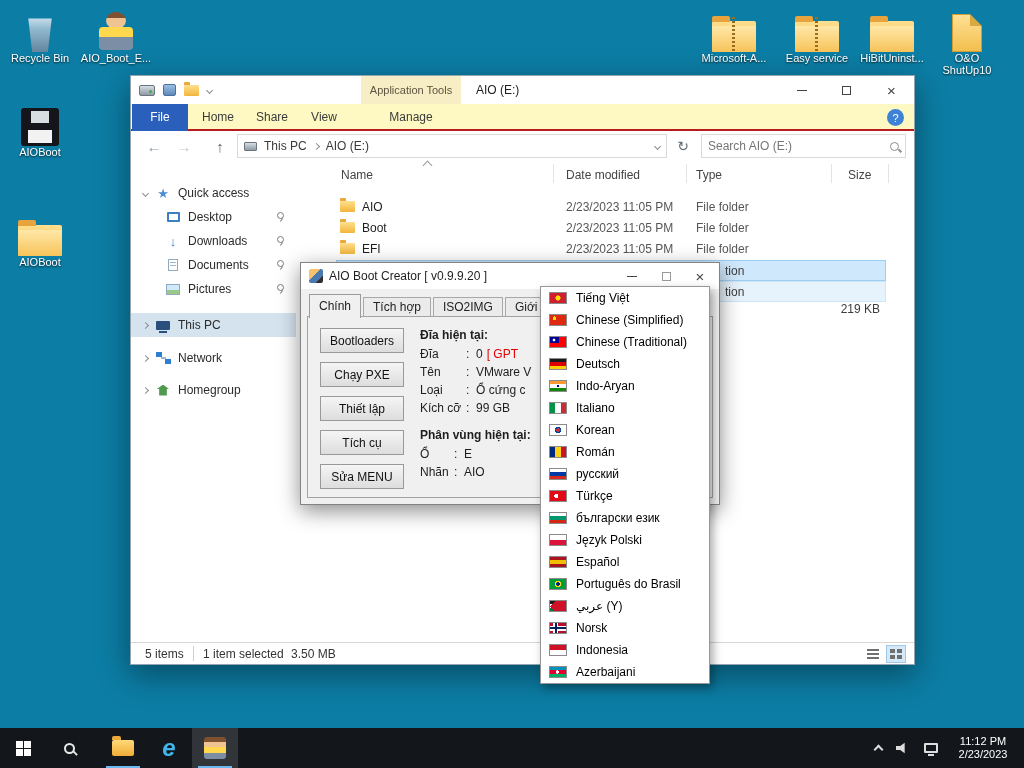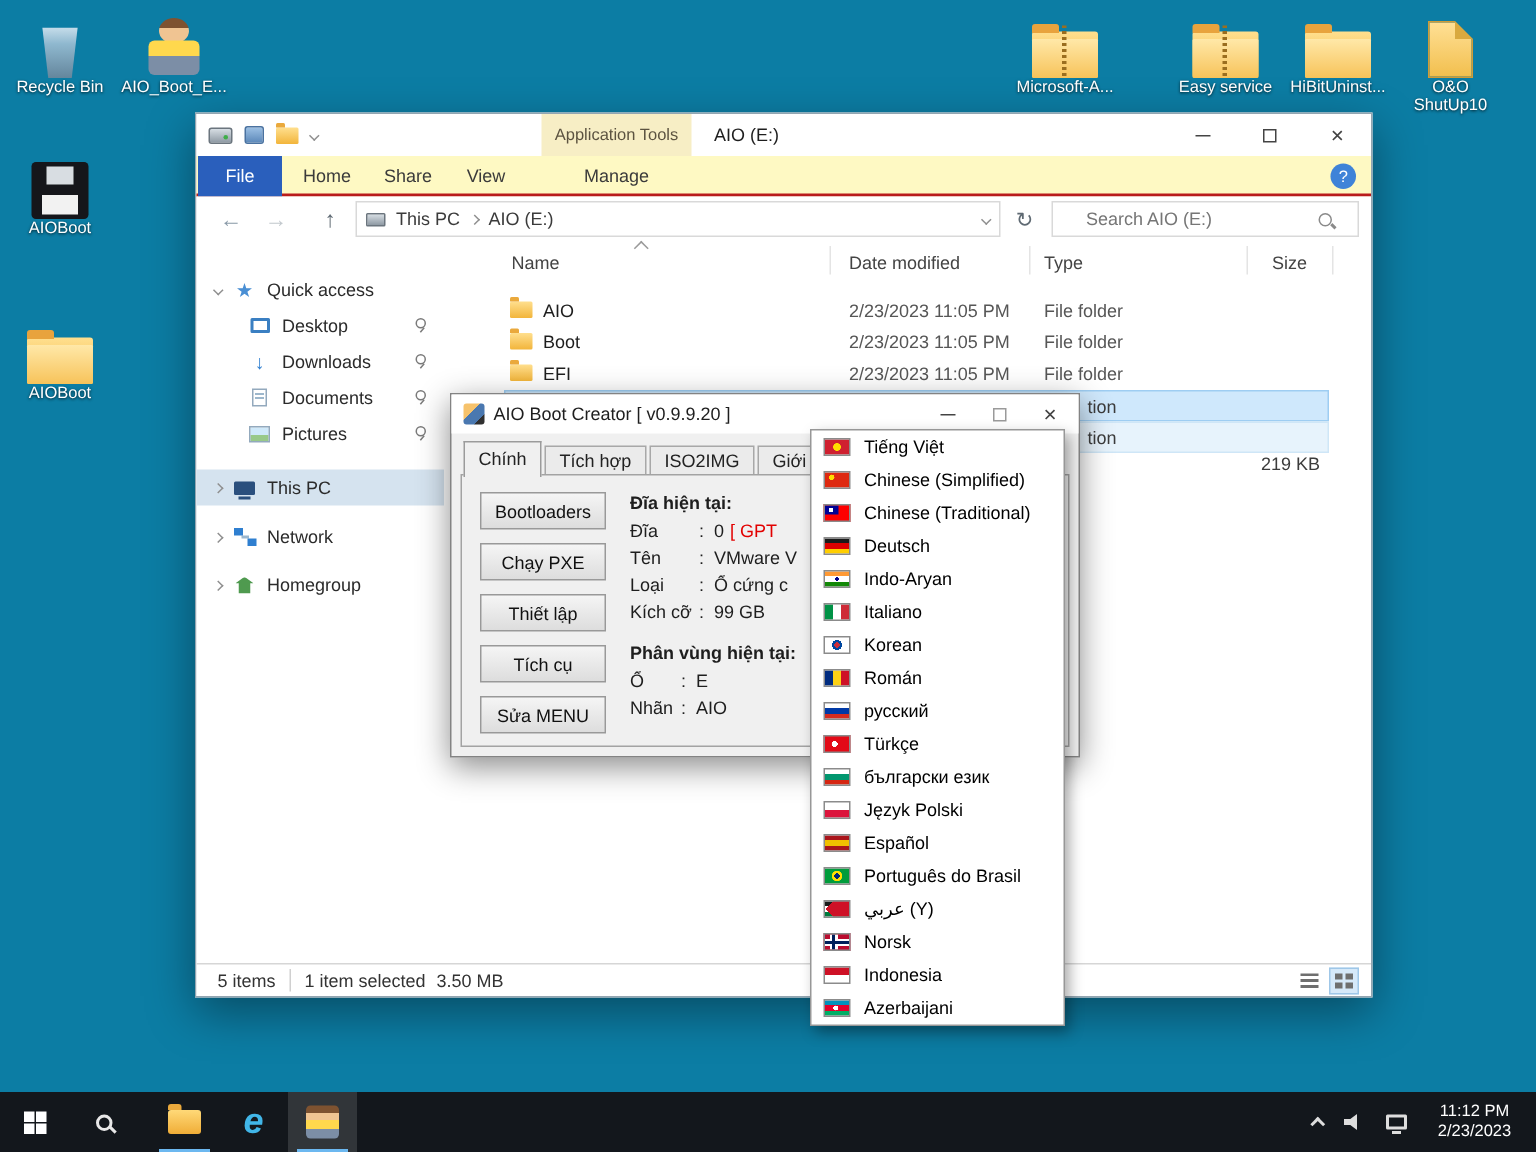--- a/index.html
+++ b/index.html
@@ -48,21 +48,21 @@
   .rtab{position:absolute;top:0;height:27px;line-height:27px;text-align:center;color:#3b3b3b}
   .rtab.file{left:1px;width:56px;background:var(--file-tab,#2a5fbc);color:#fff}
   .help-btn{position:absolute;right:10px;top:5px;width:17px;height:17px;border-radius:50%;background:#3f83d8;color:#fff;font-size:11px;display:flex;align-items:center;justify-content:center}
 
   .addrrow{position:absolute;left:0;top:55px;width:100%;height:30px;background:#fff}
   .navarrow{position:absolute;top:0;height:30px;width:26px;display:flex;align-items:center;justify-content:center;font-size:15px}
   .addrbox{position:absolute;left:106px;top:3px;width:430px;height:24px;background:#fff;border:1px solid #d9d9d9;display:flex;align-items:center;padding:0 6px;gap:5px}
   .crumb{color:#3b3b3b;padding:0 2px}
   .addr-drive{width:13px;height:9px;background:linear-gradient(180deg,#d6dde3,#8f9aa4);border:1px solid #6b757e;border-radius:1px}
   .refresh{position:absolute;left:540px;top:3px;width:24px;height:24px;display:flex;align-items:center;justify-content:center;color:#5f6a73;font-size:14px}
-  .searchbox{position:absolute;left:570px;top:3px;width:205px;height:24px;border:1px solid #d9d9d9;background:#fff;display:flex;align-items:center;padding:0 22px}
+  .searchbox{position:absolute;left:570px;top:3px;width:205px;height:24px;border:1px solid #d9d9d9;background:#fff;display:flex;align-items:center;padding:0 6px}
   .searchbox input{flex:1;border:0;outline:0;font:12px "Liberation Sans","DejaVu Sans",sans-serif;color:#444}
   .searchbox input::placeholder{color:#767676;opacity:1}
   .mag-gray{width:9px;height:9px;border:1.5px solid #8a8a8a;border-radius:50%;position:relative;flex:none}
   .mag-gray::after{content:'';position:absolute;width:1.5px;height:4px;background:#8a8a8a;transform:rotate(-45deg);right:-2px;bottom:-3px}
 
   .sidebar{position:absolute;left:0;top:85px;width:165px;bottom:22px;background:#fff;padding-top:20px}
   .side-item{height:24px;display:flex;align-items:center;gap:7px;padding-left:12px;position:relative}
   .side-item.lvl1{padding-left:34px}
   .side-item.selected{background:#d5e3ef}
   .si{width:16px;height:14px;flex:none;display:flex;align-items:center;justify-content:center;position:relative}
@@ -173,21 +173,21 @@
         <span class="ico-disk"></span>
       </span>
     <span>AIOBoot</span>
   </div>
   <div class="desk-icon" style="left:2px;top:212px">
     <span class="art">
         <span class="ico-folder"></span>
       </span>
     <span>AIOBoot</span>
   </div>
-  <div class="desk-icon" style="left:672px;top:8px">
+  <div class="desk-icon" style="left:696px;top:8px">
     <span class="art">
         <span class="ico-folder">
           <span class="zipline"></span>
         </span>
       </span>
     <span>Microsoft-A...</span>
   </div>
   <div class="desk-icon" style="left:779px;top:8px">
     <span class="art">
         <span class="ico-folder">

